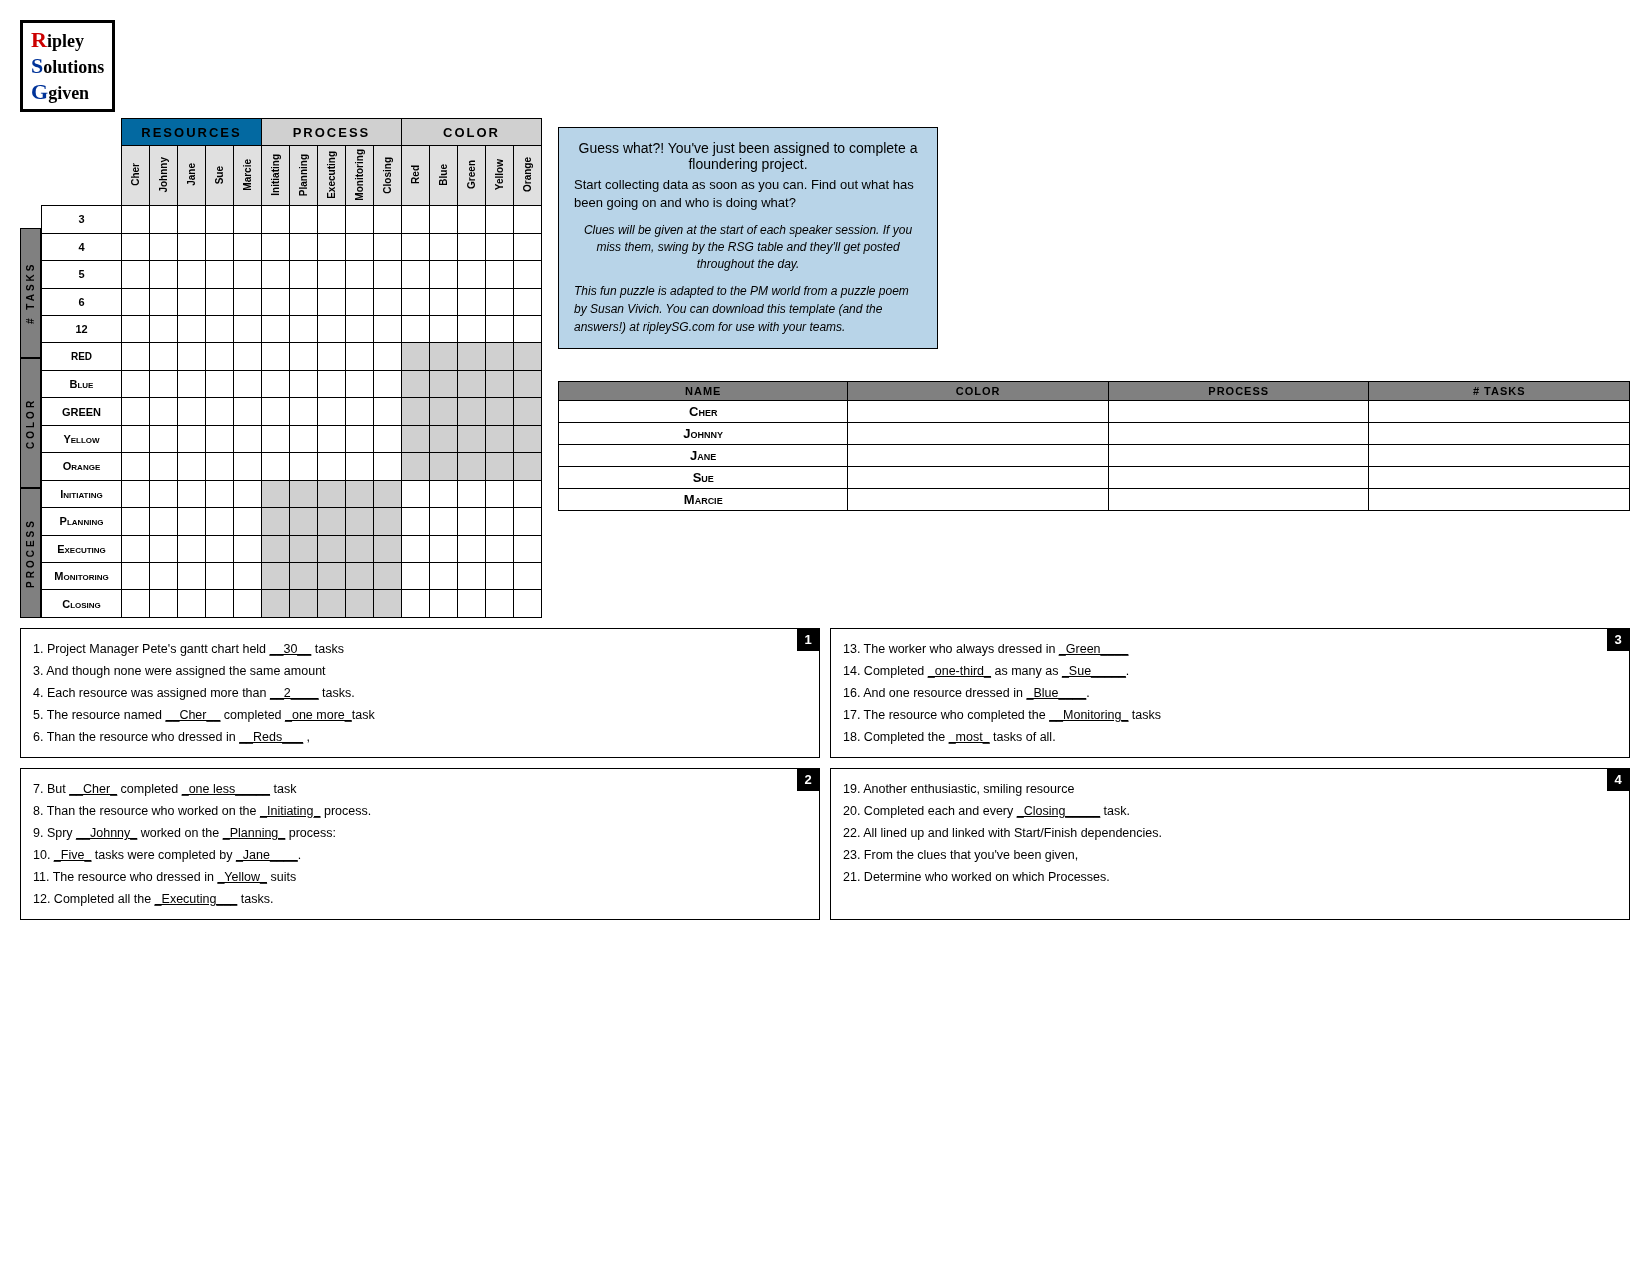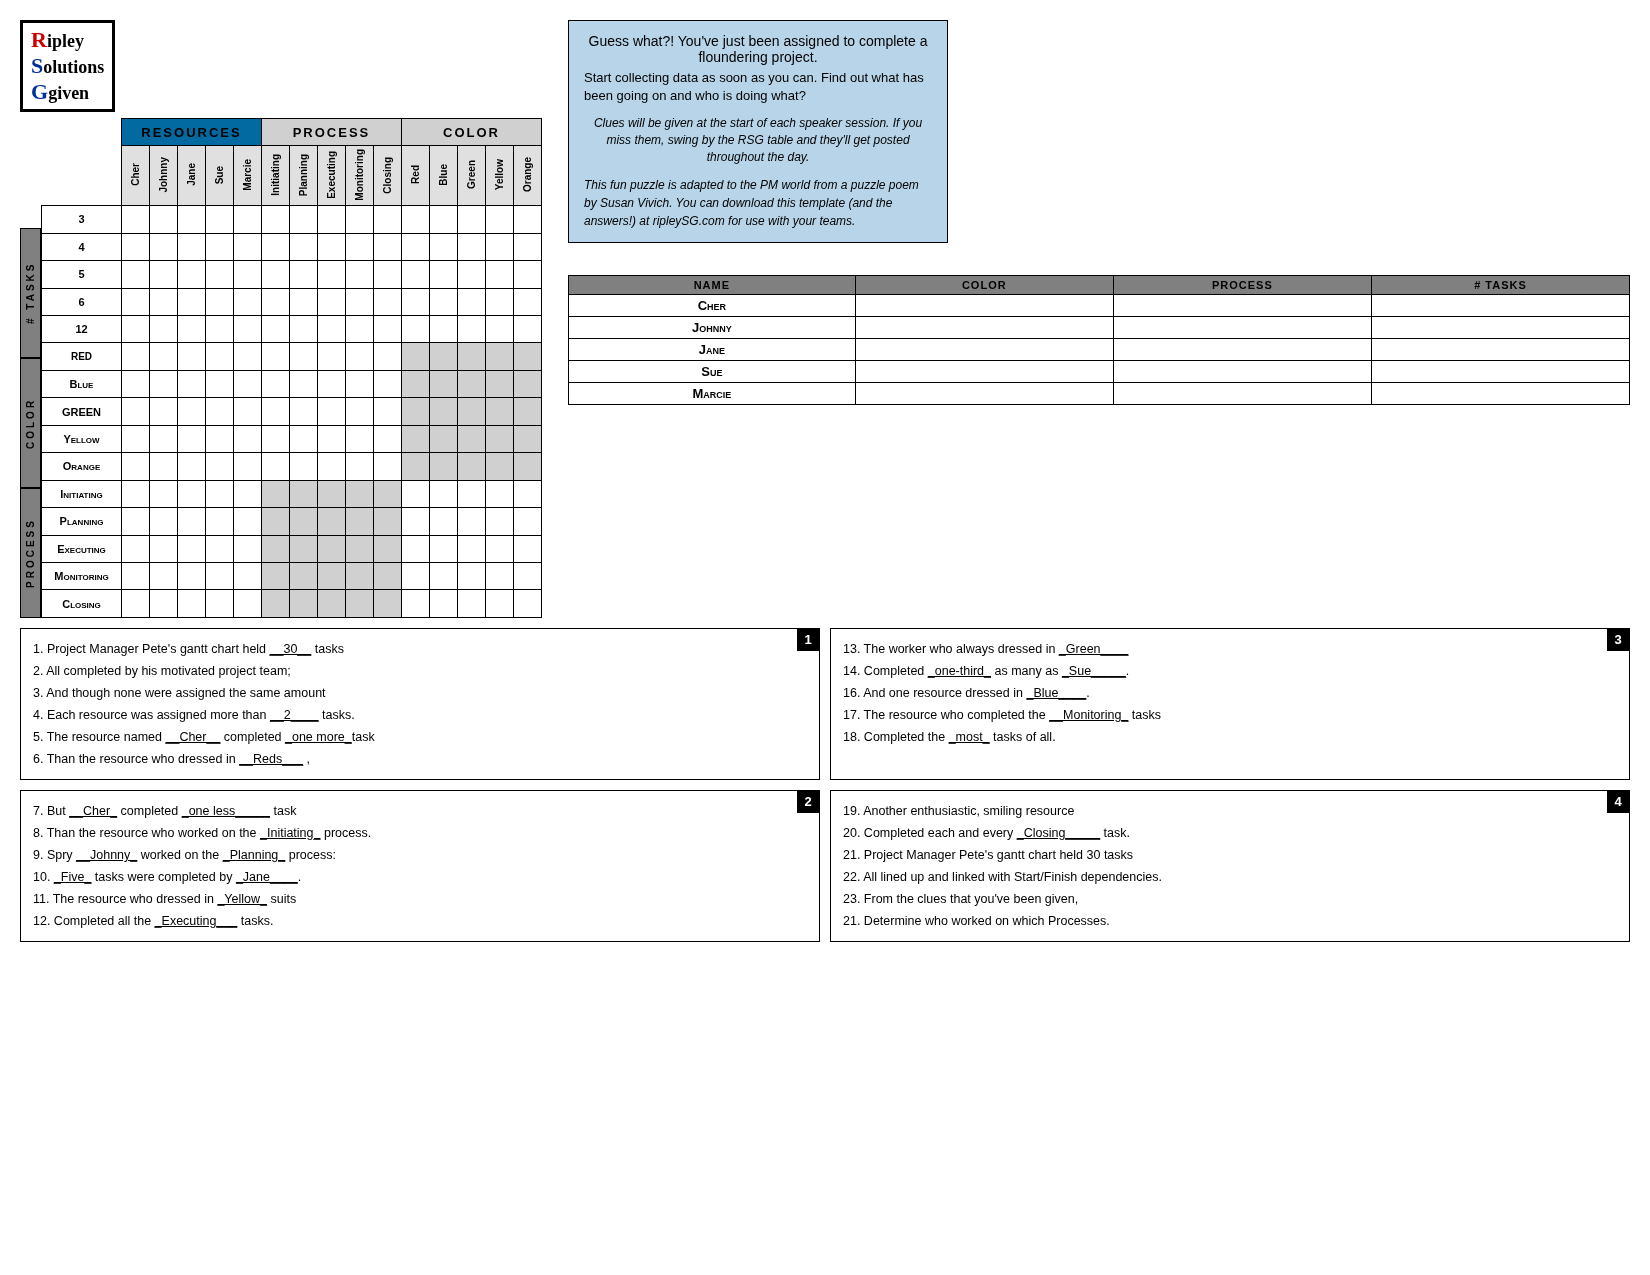--- a/index.html
+++ b/index.html
@@ -13,22 +13,22 @@
     }
 
     .page-container {
       display: flex;
       flex-direction: column;
       gap: 10px;
     }
 
     .top-section {
       display: flex;
-      gap: 26px;
-      align-items: flex-start;
+      gap: 16px;
+      align-items: center;
     }
 
     .left-puzzle {
       flex: 0 0 auto;
     }
 
     .right-info {
       flex: 1;
       display: flex;
       flex-direction: column;
@@ -623,21 +623,20 @@
       </tbody>
         </table>
     </div>
   </div>
 
   <div class="clue-section">
 
     <div class="clue-box">
       <div class="clue-number">1</div>
       <p>1.  Project Manager Pete's gantt chart held <span class="underline">__30__</span> tasks</p>
-      <p>2.  All completed by his motivated project team;</p>
       <p>3.  And though none were assigned the same amount</p>
       <p>4.  Each resource was assigned more than <span class="underline">__2____</span> tasks.</p>
       <p>5.  The resource named <span class="underline">__Cher__</span> completed <span class="underline">_one more_</span>task</p>
       <p>6.  Than the resource who dressed in <span class="underline">__Reds___</span> ,</p>
     </div>
 
     <div class="clue-box">
       <div class="clue-number">3</div>
       <p>13. The worker who always dressed in <span class="underline">_Green____</span></p>
       <p>14. Completed <span class="underline">_one-third_</span> as many as <span class="underline">_Sue_____</span>.</p>
@@ -653,20 +652,19 @@
       <p>9.  Spry <span class="underline">__Johnny_</span> worked on the <span class="underline">_Planning_</span> process:</p>
       <p>10. <span class="underline">_Five_</span> tasks were completed by <span class="underline">_Jane____</span>.</p>
       <p>11. The resource who dressed in <span class="underline">_Yellow_</span> suits</p>
       <p>12. Completed all the <span class="underline">_Executing___</span> tasks.</p>
     </div>
 
     <div class="clue-box">
       <div class="clue-number">4</div>
       <p>19. Another enthusiastic, smiling resource</p>
       <p>20. Completed each and every <span class="underline">_Closing_____</span> task.</p>
-      <p>21. Project Manager Pete's gantt chart held 30 tasks</p>
       <p>22. All lined up and linked with Start/Finish dependencies.</p>
       <p>23. From the clues that you've been given,</p>
       <p>21. Determine who worked on which Processes.</p>
     </div>
 
   </div>
 </div>
 
 </body></html>

